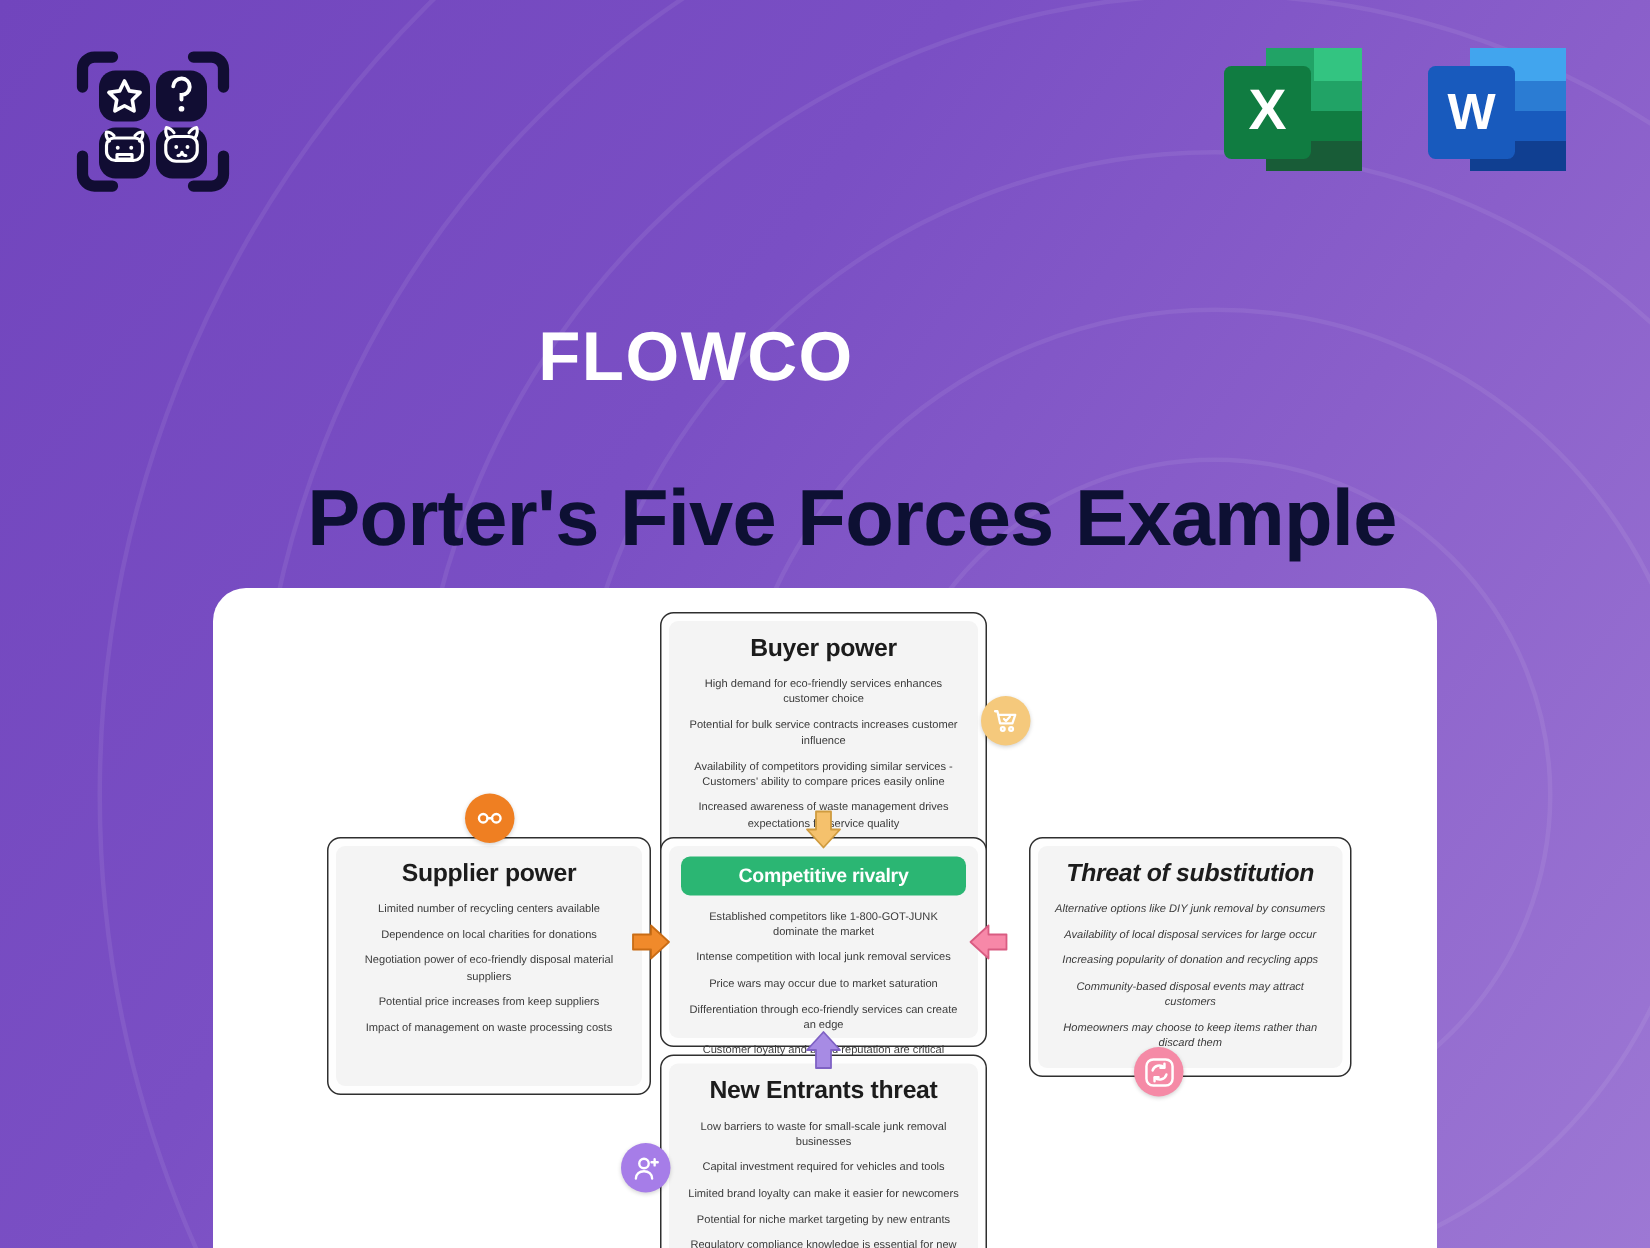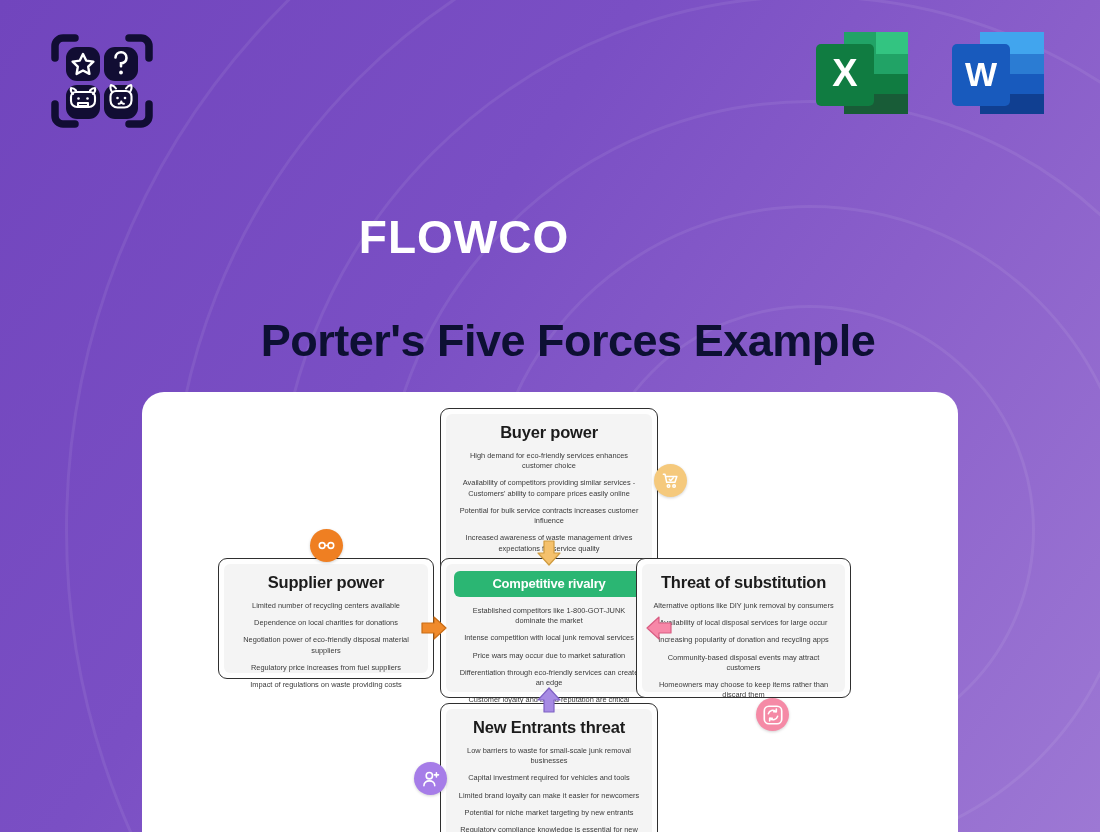--- a/index.html
+++ b/index.html
@@ -46,21 +46,21 @@
     text-align: center;
     color: #ffffff;
     font-size: 46px;
     font-weight: bold;
     letter-spacing: 1px;
   }
   #page-title {
     position: absolute; top: 315px; left: 0; width: 1100px;
     text-align: center;
     color: #0d1033;
-    font-size: 45px;
+    font-size: 53px;
     font-weight: bold;
     letter-spacing: -0.5px;
     padding-left: 36px;
   }
 
   
   #card {
     position: absolute;
     left: 142px; top: 392px;
     width: 816px; height: 470px;
@@ -101,23 +101,23 @@
   .fbox ul { list-style: none; }
   .fbox li {
     font-size: 7.4px;
     line-height: 1.38;
     color: #3a3a3a;
     margin-bottom: 7px;
     text-align: center;
   }
 
   #box-buyer    { left: 298px; top: 16px;  width: 218px; height: 192px; }
-  #box-supplier { left: 76px;  top: 166px; width: 216px; height: 121px; }
+  #box-supplier { left: 76px;  top: 166px; width: 216px; height: 172px; }
   #box-rivalry  { left: 298px; top: 166px; width: 218px; height: 140px; }
-  #box-threat   { left: 494px; top: 166px; width: 215px; height: 140px; }
+  #box-threat   { left: 544px; top: 166px; width: 215px; height: 160px; font-style: italic; }
   #box-entrants { left: 298px; top: 311px; width: 218px; height: 148px; }
 
   
   .arrow { position: absolute; }
   .arrow svg { display: block; }
 
   
   .badge {
     position: absolute;
     width: 33px; height: 33px;
@@ -207,36 +207,36 @@
   <div id="brand">FLOWCO</div>
   <div id="page-title">Porter's Five Forces Example</div>
 
   <div id="card">
 
     <div class="fbox" id="box-buyer">
       <div class="fbox-inner">
         <h3>Buyer power</h3>
         <ul>
           <li>High demand for eco-friendly services enhances customer choice</li>
+          <li>Potential for bulk service contracts increases customer influence</li>
           <li>Availability of competitors providing similar services  - Customers' ability to compare prices easily online</li>
-          <li>Potential for bulk service contracts increases customer influence</li>
           <li>Increased awareness of waste management drives expectations for service quality</li>
         </ul>
       </div>
     </div>
 
     <div class="fbox" id="box-supplier">
       <div class="fbox-inner">
         <h3>Supplier power</h3>
         <ul>
           <li>Limited number of recycling centers available</li>
           <li>Dependence on local charities for donations</li>
           <li>Negotiation power of eco-friendly disposal material suppliers</li>
-          <li>Regulatory price increases from fuel suppliers</li>
-          <li>Impact of regulations on waste providing costs</li>
+          <li>Potential price increases from keep suppliers</li>
+          <li>Impact of management on waste processing costs</li>
         </ul>
       </div>
     </div>
 
     <div class="fbox center" id="box-rivalry">
       <div class="fbox-inner">
         <h3>Competitive rivalry</h3>
         <ul>
           <li>Established competitors like 1-800-GOT-JUNK dominate the market</li>
           <li>Intense competition with local junk removal services</li>

